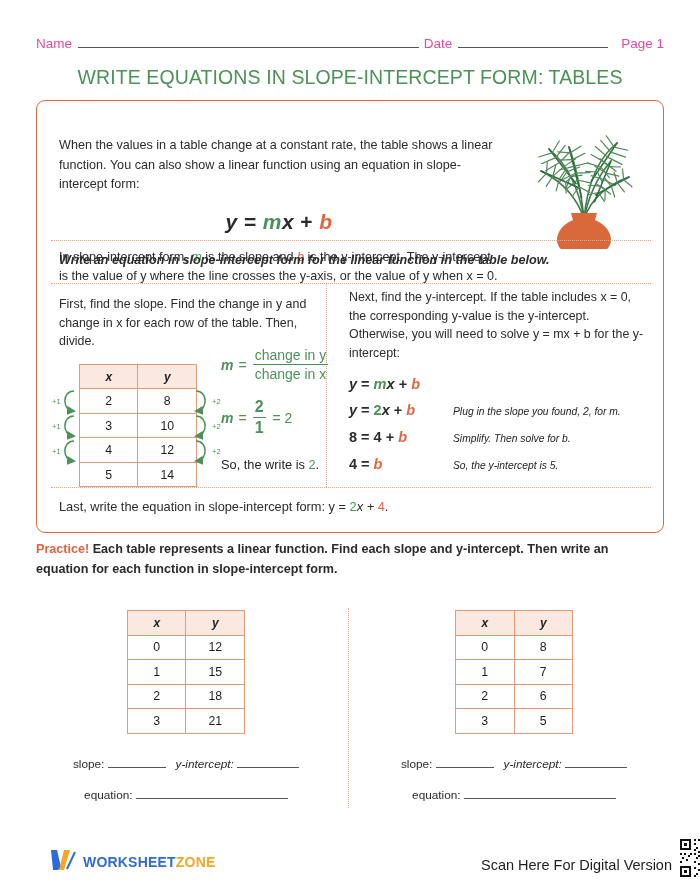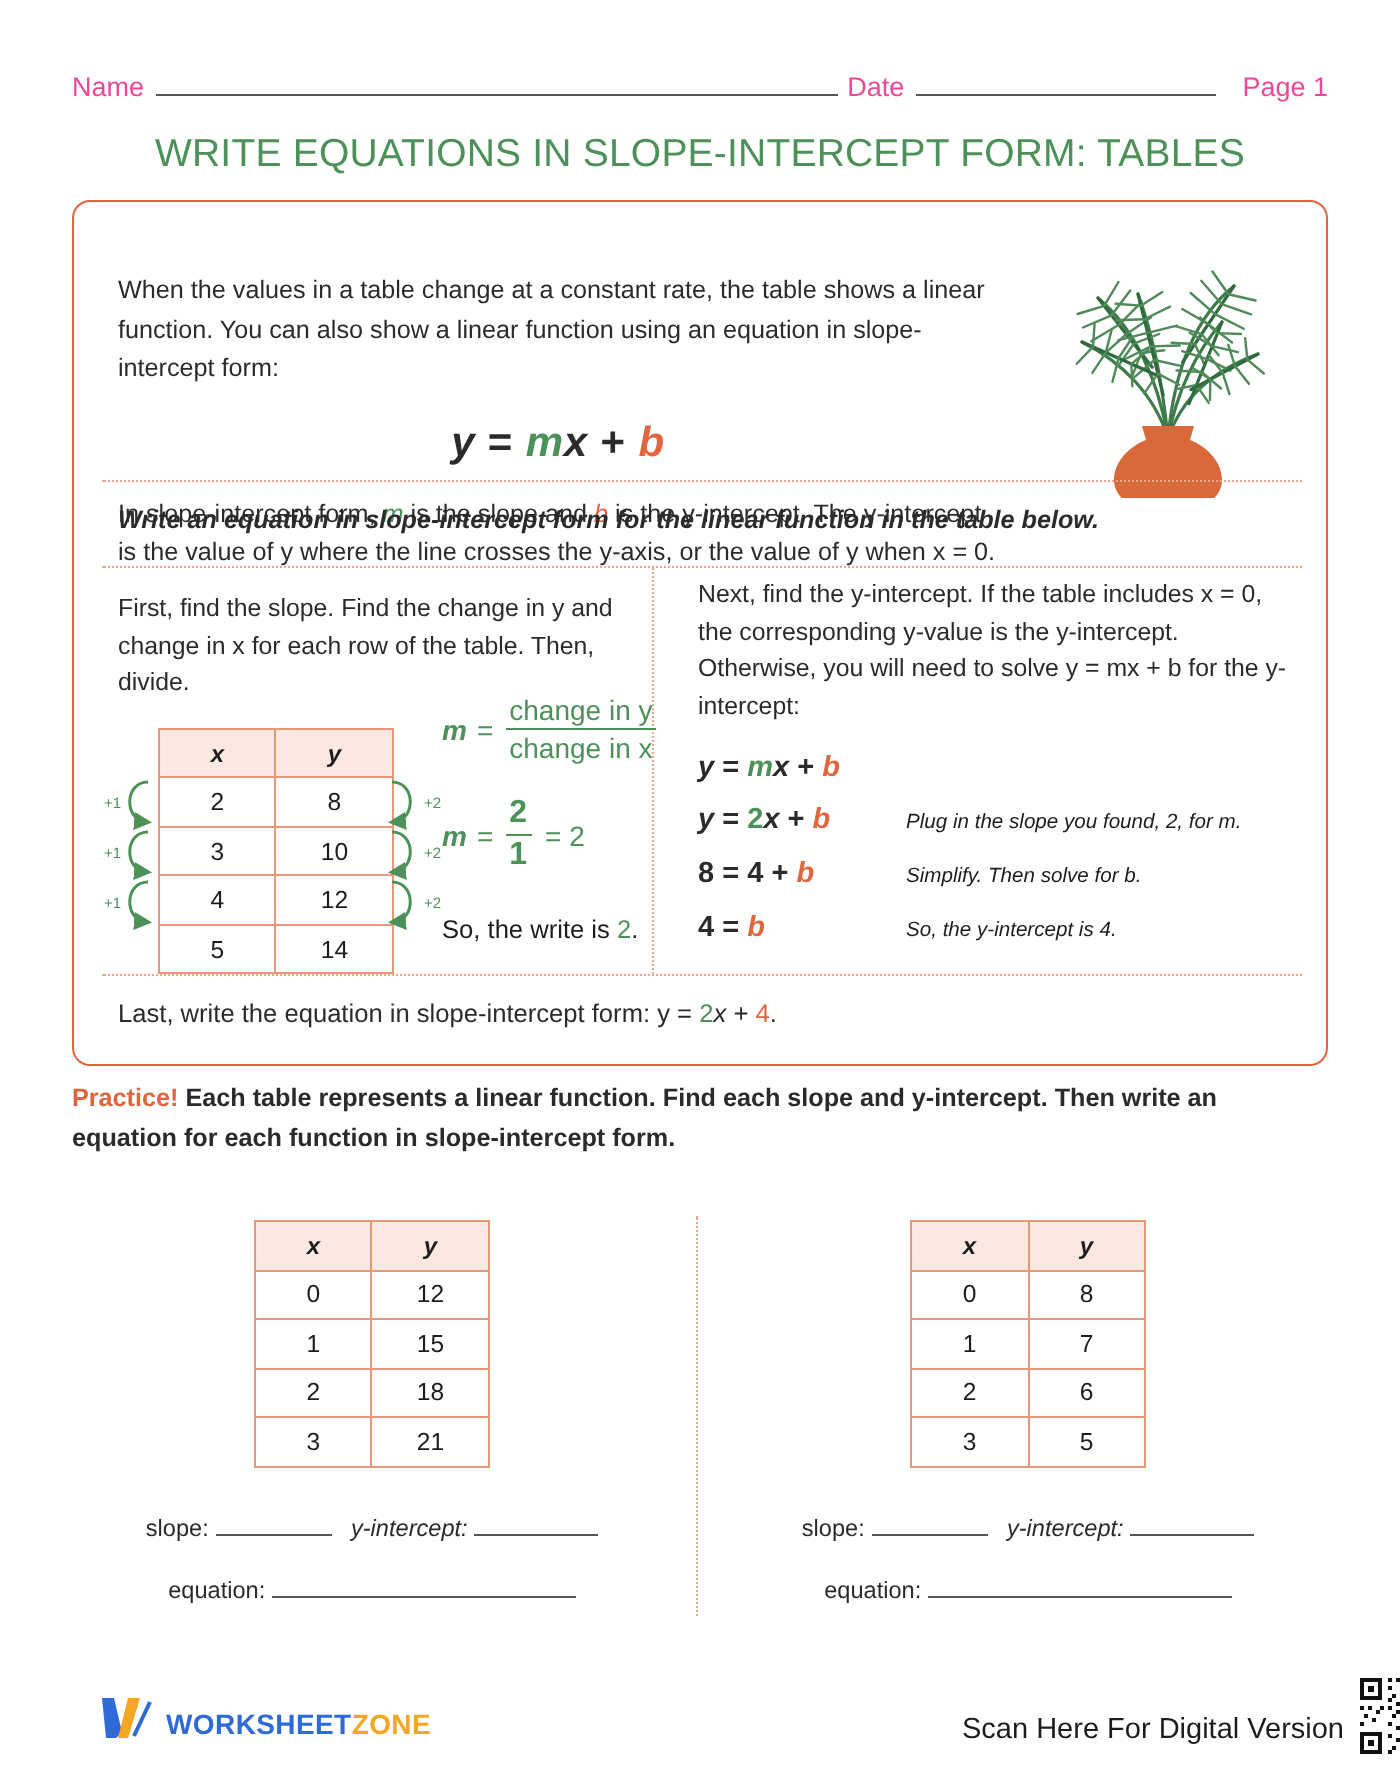--- a/index.html
+++ b/index.html
@@ -376,21 +376,21 @@
       <div class="eqrow">
         <span class="eq"><span class="ital">y</span> <span>=</span> <span class="g">2</span><span class="ital">x</span> <span>+</span> <span class="o ital">b</span></span>
         <span class="note">Plug in the slope you found, 2, for m.</span>
       </div>
       <div class="eqrow">
         <span class="eq"><span>8</span> <span>=</span> <span>4</span> <span>+</span> <span class="o ital">b</span></span>
         <span class="note">Simplify. Then solve for b.</span>
       </div>
       <div class="eqrow">
         <span class="eq"><span>4</span> <span>=</span> <span class="o ital">b</span></span>
-        <span class="note">So, the y-intercept is 4.</span>
+        <span class="note">So, the y-intercept is 5.</span>
       </div>
     </div>
   </div>
 
   <div class="hsep" style="top:386px"></div>
 
   <div class="lastline"><span>Last, write the equation in slope-intercept form: y = </span><span class="g">2</span><span class="ital">x + </span><span class="o">4</span><span>.</span></div>
 </div>
 
 <div class="practice">

